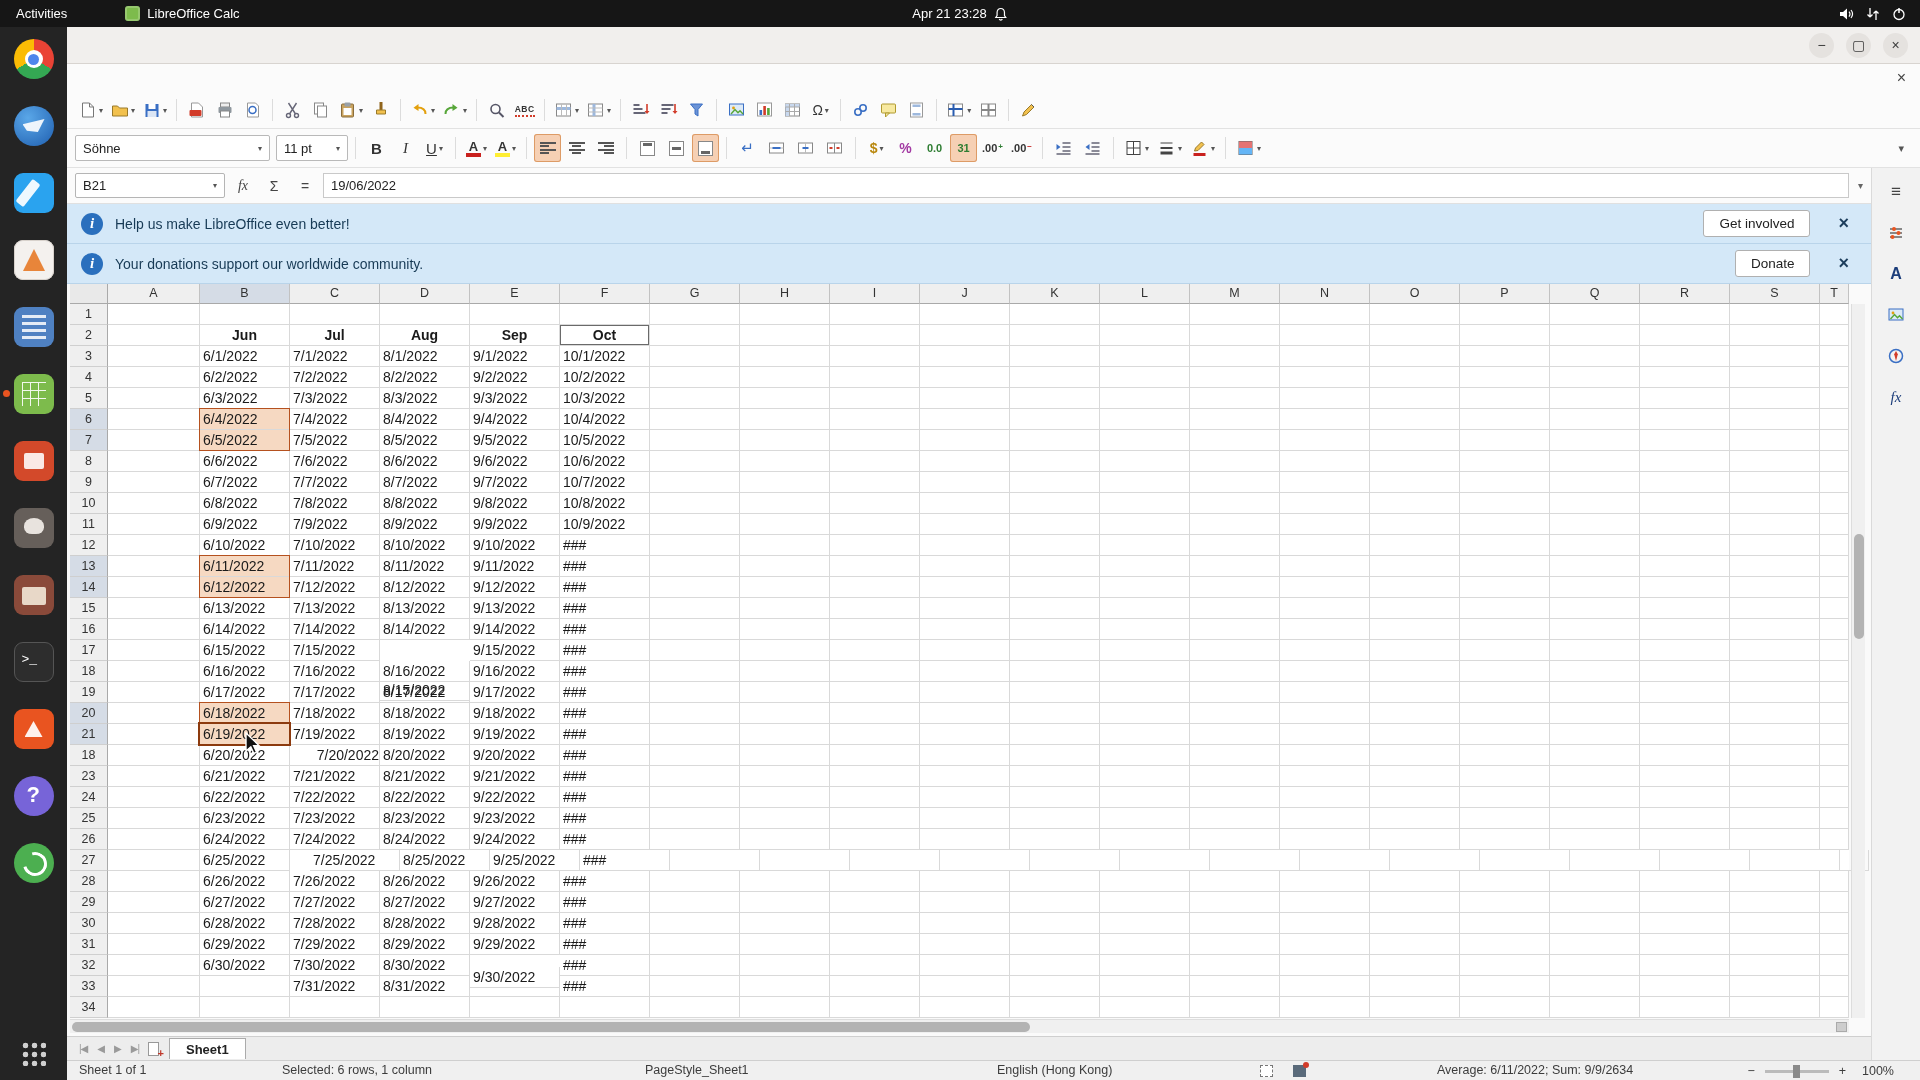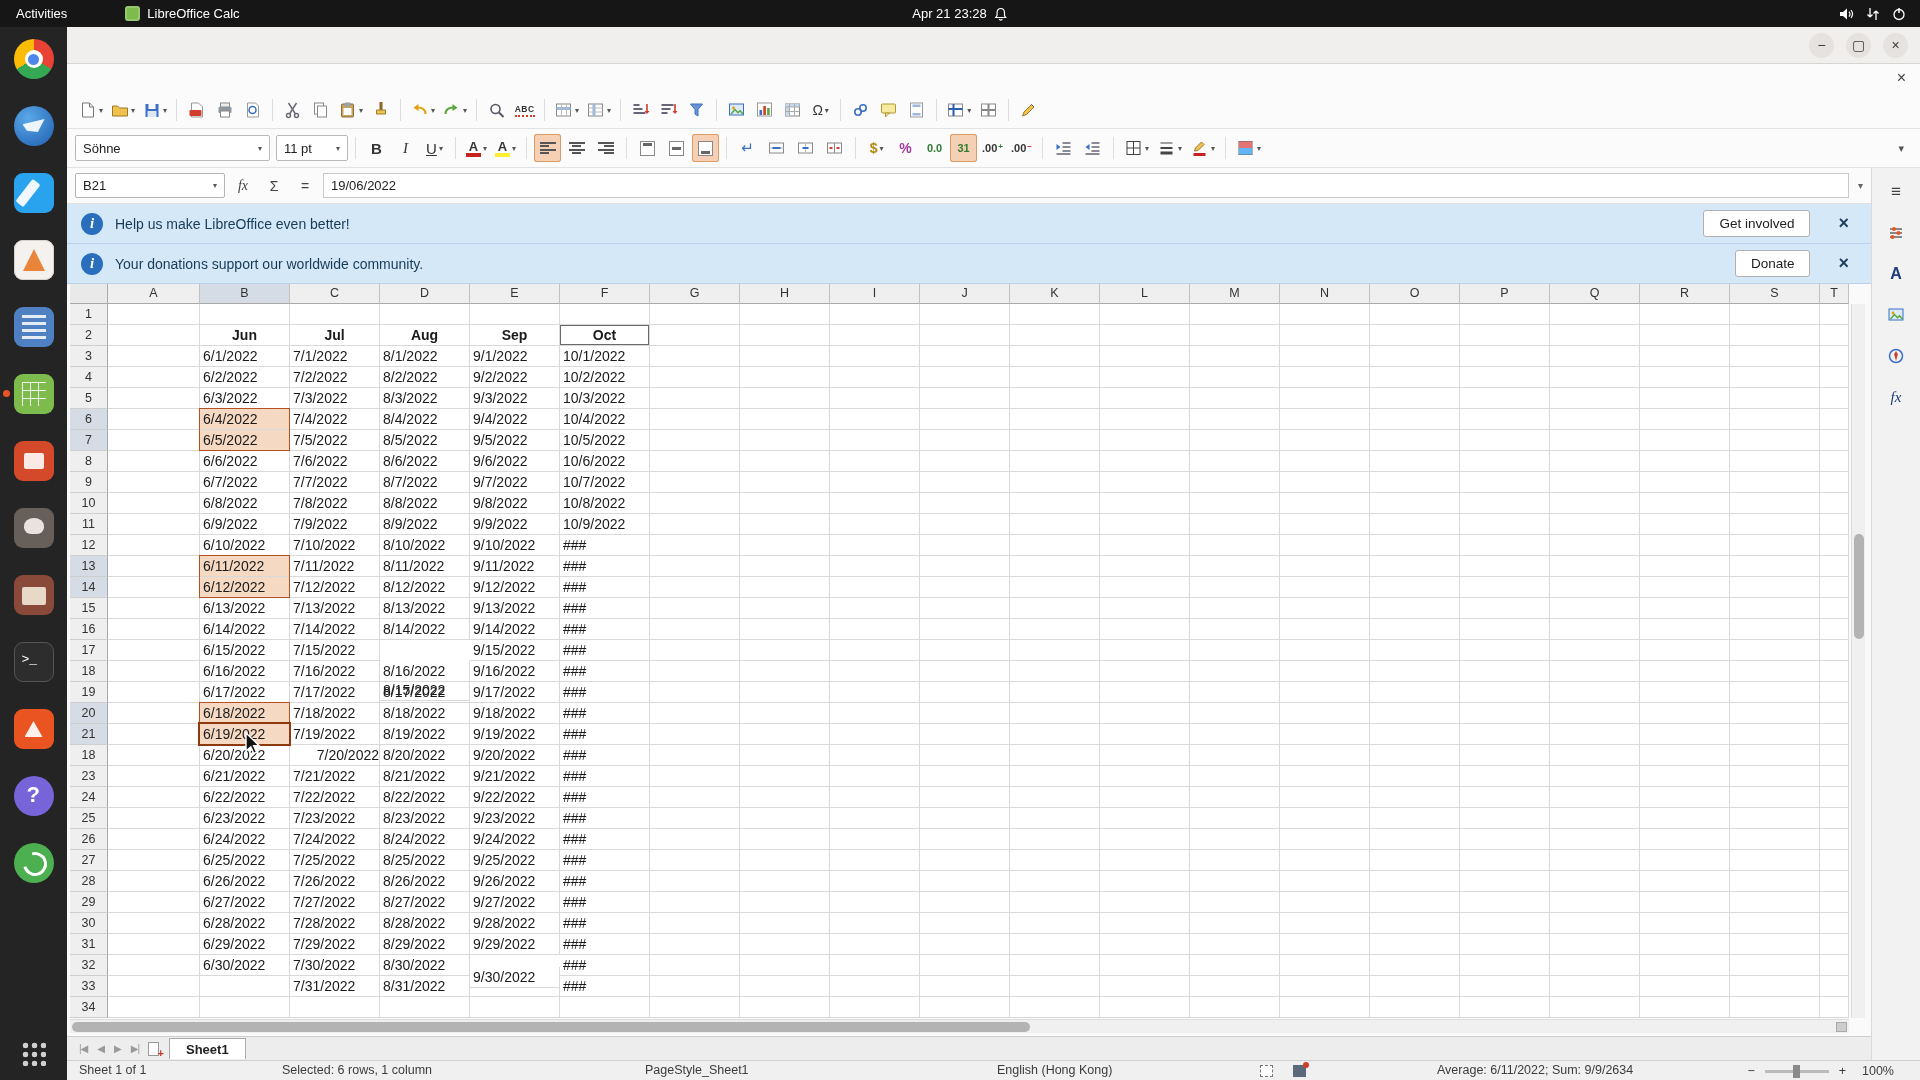--- a/index.html
+++ b/index.html
@@ -1282,21 +1282,21 @@
               <div class="cell" style="width: 90px;"></div>
               <div class="cell" style="width: 90px;"></div>
               <div class="cell" style="width: 90px;"></div>
               <div class="cell" style="width: 90px;"></div>
               <div class="cell" style="width: 29px;"></div>
             </div>
             <div class="grid-row">
               <div class="row-hdr" style="width: 38px;">27</div>
               <div class="cell" style="width: 92px;"></div>
               <div class="cell" style="width: 90px;">6/25/2022</div>
-              <div class="cell" style="width: 90px;">7/25/2022</div>
+              <div class="cell" style="width: 90px; margin-left: 20px;">7/25/2022</div>
               <div class="cell" style="width: 90px;">8/25/2022</div>
               <div class="cell" style="width: 90px;">9/25/2022</div>
               <div class="cell" style="width: 90px;">###</div>
               <div class="cell" style="width: 90px;"></div>
               <div class="cell" style="width: 90px;"></div>
               <div class="cell" style="width: 90px;"></div>
               <div class="cell" style="width: 90px;"></div>
               <div class="cell" style="width: 90px;"></div>
               <div class="cell" style="width: 90px;"></div>
               <div class="cell" style="width: 90px;"></div>

